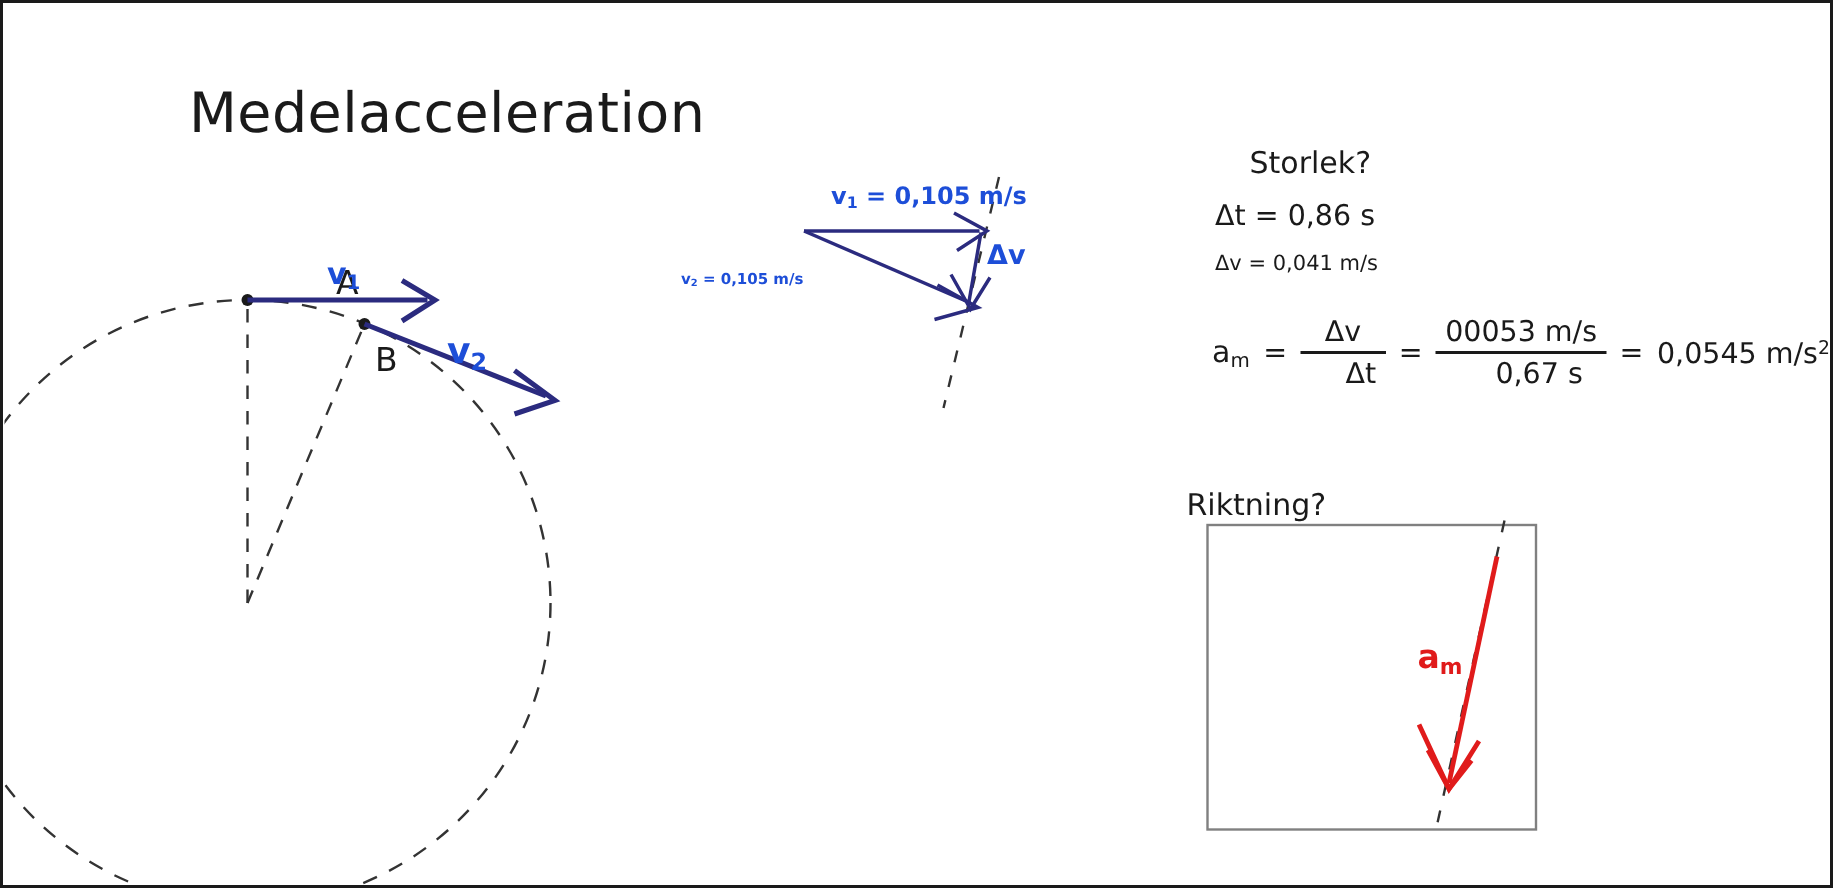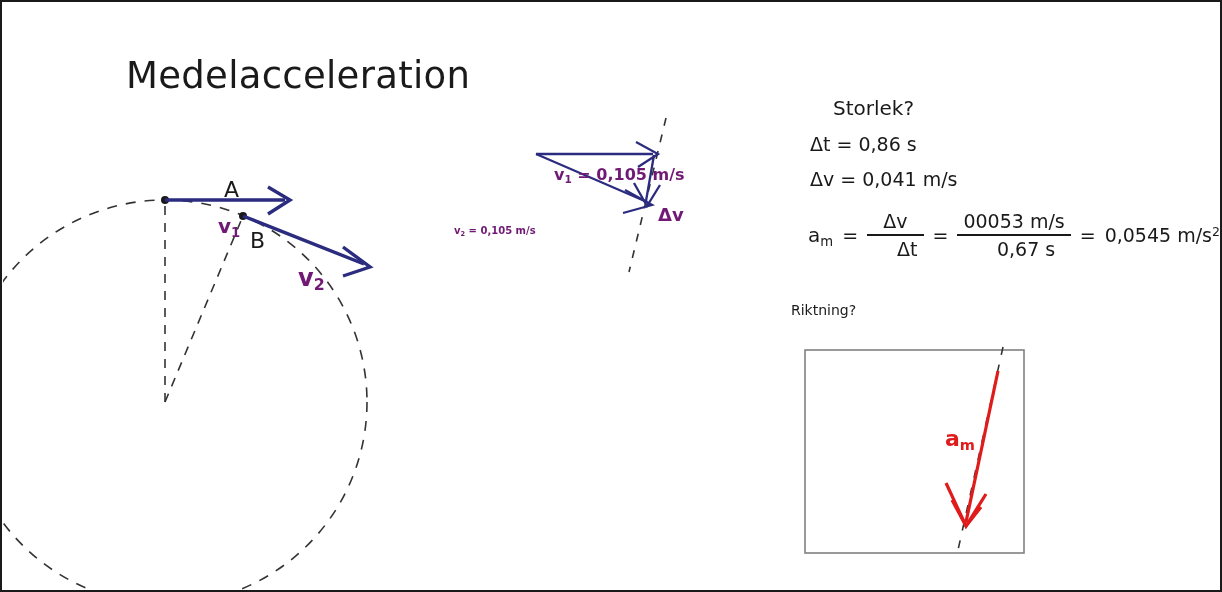--- a/index.html
+++ b/index.html
@@ -30,38 +30,38 @@
     color: #1a1a1a;
     letter-spacing: 0.3px;
     white-space: nowrap;
   }
   .lbl {
     position: absolute;
     white-space: nowrap;
     font-family: "DejaVu Sans", sans-serif;
     color: #1a1a1a;
   }
-  .navy { color: #701a75; margin-top: 44px; }
+  .navy { color: #1d4ed8; }
   .red  { color: #e01b1b; }
   .sub { font-size: 0.66em; vertical-align: -0.28em; }
   .sup { font-size: 0.66em; vertical-align: 0.5em; }
 
   .ptA { position:absolute; left:222px; top:175px; font-size:22px; }
   .ptB { position:absolute; left:248px; top:226px; font-size:22px; }
   .v1L { position:absolute; left:216px; top:168px; font-size:20px; font-weight:600; }
   .v2L { position:absolute; left:296px; top:218px; font-size:24px; font-weight:600; }
 
   .mv1 { position:absolute; left:552px; top:119px; font-size:16px; font-weight:600; }
   .mv2 { position:absolute; left:452px; top:179px; font-size:10px; font-weight:600; }
   .mdv { position:absolute; left:656px; top:158px; font-size:18px; font-weight:600; }
 
   .hdr1 { position:absolute; left:789px; top:94px; font-size:20px;margin-left:42px; }
-  .hdr2 { position:absolute; left:789px; top:300px; font-size:14px; }
+  .hdr2 { position:absolute; left:789px; top:322px; font-size:20px; }
   .ln1  { position:absolute; left:808px; top:131px; font-size:19px; }
-  .ln2  { position:absolute; left:808px; top:166px; font-size:19px; }
+  .ln2  { position:absolute; left:808px; top:166px; font-size:14px; }
 
   .eq {
     position: absolute;
     left: 806px; top: 208px;
     display: flex;
     align-items: center;
     font-size: 19px;
     color: #1a1a1a;
     white-space: nowrap;
   }

